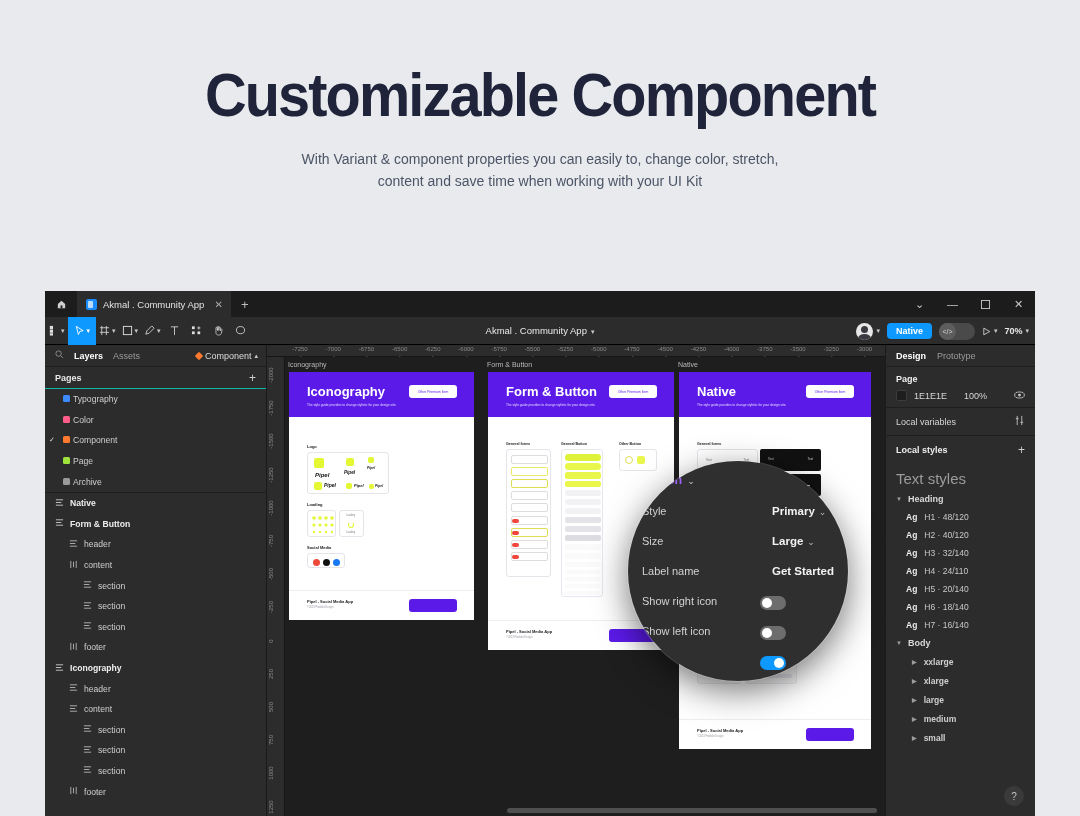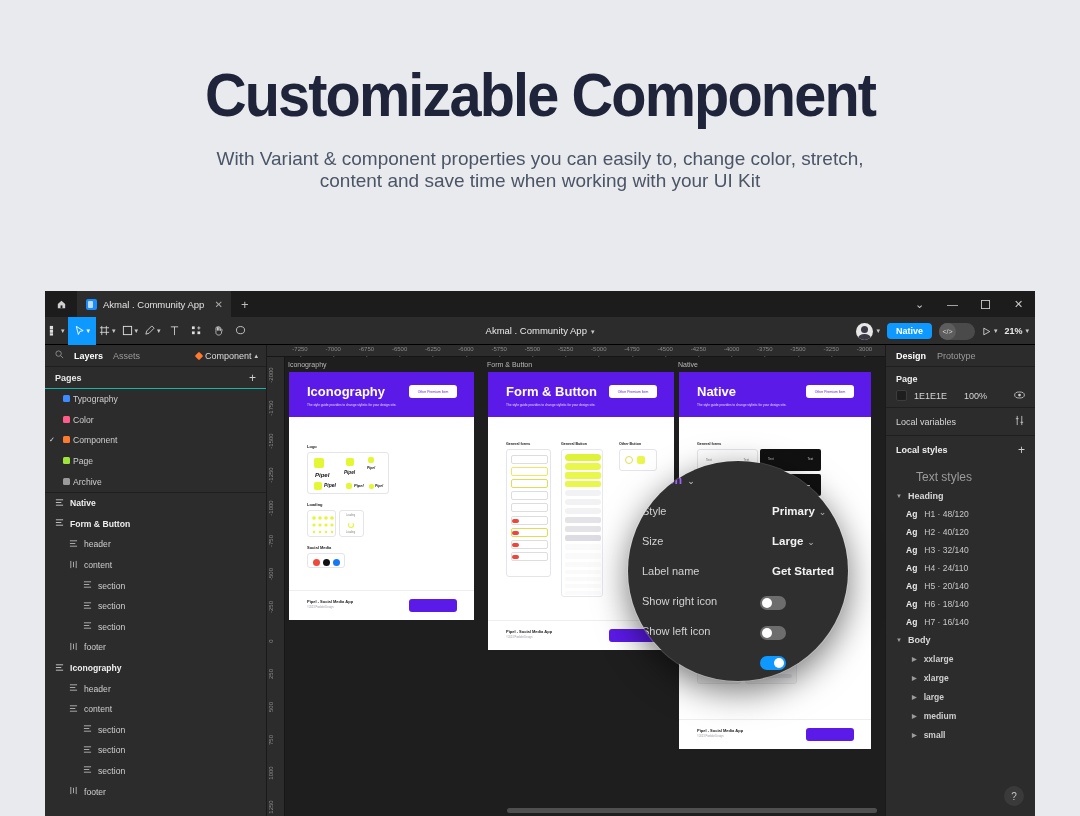--- a/index.html
+++ b/index.html
@@ -16,21 +16,21 @@
     font-family: "Liberation Sans", sans-serif;
     font-weight: 700;
     font-size: 62px;
     letter-spacing: -2.0px;
     color: #20243a;
     line-height: 1.05;
     transform: scaleX(0.93);
   }
   #hero-sub {
     margin-top: 21px;
-    font-size: 19px;
+    font-size: 14px;
     line-height: 22px;
     color: #4c5566;
     font-weight: 400;
   }
 
   
   #app-window {
     position: absolute;
     left: 45px; top: 291px;
     width: 990px; height: 525px;
@@ -217,21 +217,21 @@
   #right-panel { width: 150px; background: #2c2c2c; border-left:1px solid #1a1a1a; position:relative;}
   #rp-tabs { height:22px; display:flex; align-items:center; gap:11px; padding:0 10px; border-bottom:1px solid #1f1f1f;}
   .rp-tab { font-size:9px; color:#9b9b9b; }
   .rp-tab.sel { color:#fff; font-weight:700; }
   .rp-sec-title { font-size:9px; font-weight:700; color:#eee; padding:7px 10px 4px; }
   .rp-row { display:flex; align-items:center; padding:2px 10px 6px; gap:7px; font-size:9px; color:#d7d7d7;}
   .swatch { width:11px; height:11px; border-radius:2px; background:#1e1e1e; border:1px solid #3c3c3c; }
   .rp-divider { border-top:1px solid #1f1f1f; }
   .rp-line { display:flex; align-items:center; justify-content:space-between; padding:7px 10px; font-size:9px; color:#d7d7d7;}
   .rp-line.b { font-weight:700; color:#eee; }
-  .rp-sub { font-size:12px; color:#9b9b9b; padding:6px 10px 3px;margin-left:20px; }
+  .rp-sub { font-size:15px; color:#9b9b9b; padding:6px 10px 3px; }
   .rp-group { display:flex; align-items:center; gap:6px; padding:4px 10px; font-size:9px; color:#d8d8d8; font-weight:700;}
   .rp-style { display:flex; align-items:center; gap:7px; padding:4px 10px 4px 20px; font-size:8.5px; color:#c9c9c9; }
   .rp-style .ag { font-weight:700; color:#e9e9e9; font-size:8.5px; }
   .rp-item { display:flex; align-items:center; gap:7px; padding:4.5px 10px 4.5px 26px; font-size:8.5px; color:#cfcfcf; font-weight:700;}
   .tri { font-size:6px; color:#9b9b9b; }
   #help-btn {
     position:absolute; right:11px; bottom:10px; width:20px; height:20px; border-radius:50%;
     background:#3a3a3a; color:#c4c4c4; font-size:10px; display:flex; align-items:center; justify-content:center;
   }
 
@@ -349,21 +349,21 @@
       <div id="devmode">
         <span class="knob">&lt;/&gt;</span>
       </div>
       <div style="display:flex;align-items:center;gap:3px">
         <svg width="9" height="9" viewBox="0 0 10 10">
             <path d="M2 1.3 8.6 5 2 8.7z" fill="none" stroke="#e0e0e0" stroke-width="0.9"></path>
           </svg>
         <span class="caret">▾</span>
       </div>
       <div style="display:flex;align-items:center;gap:3px">
-        <span class="zoomlbl">21%</span>
+        <span class="zoomlbl">70%</span>
         <span class="caret">▾</span>
       </div>
     </div>
   </div>
 
   <div id="body-split">
 
     <div id="left-panel">
       <div id="lp-tabs">
         <span>

